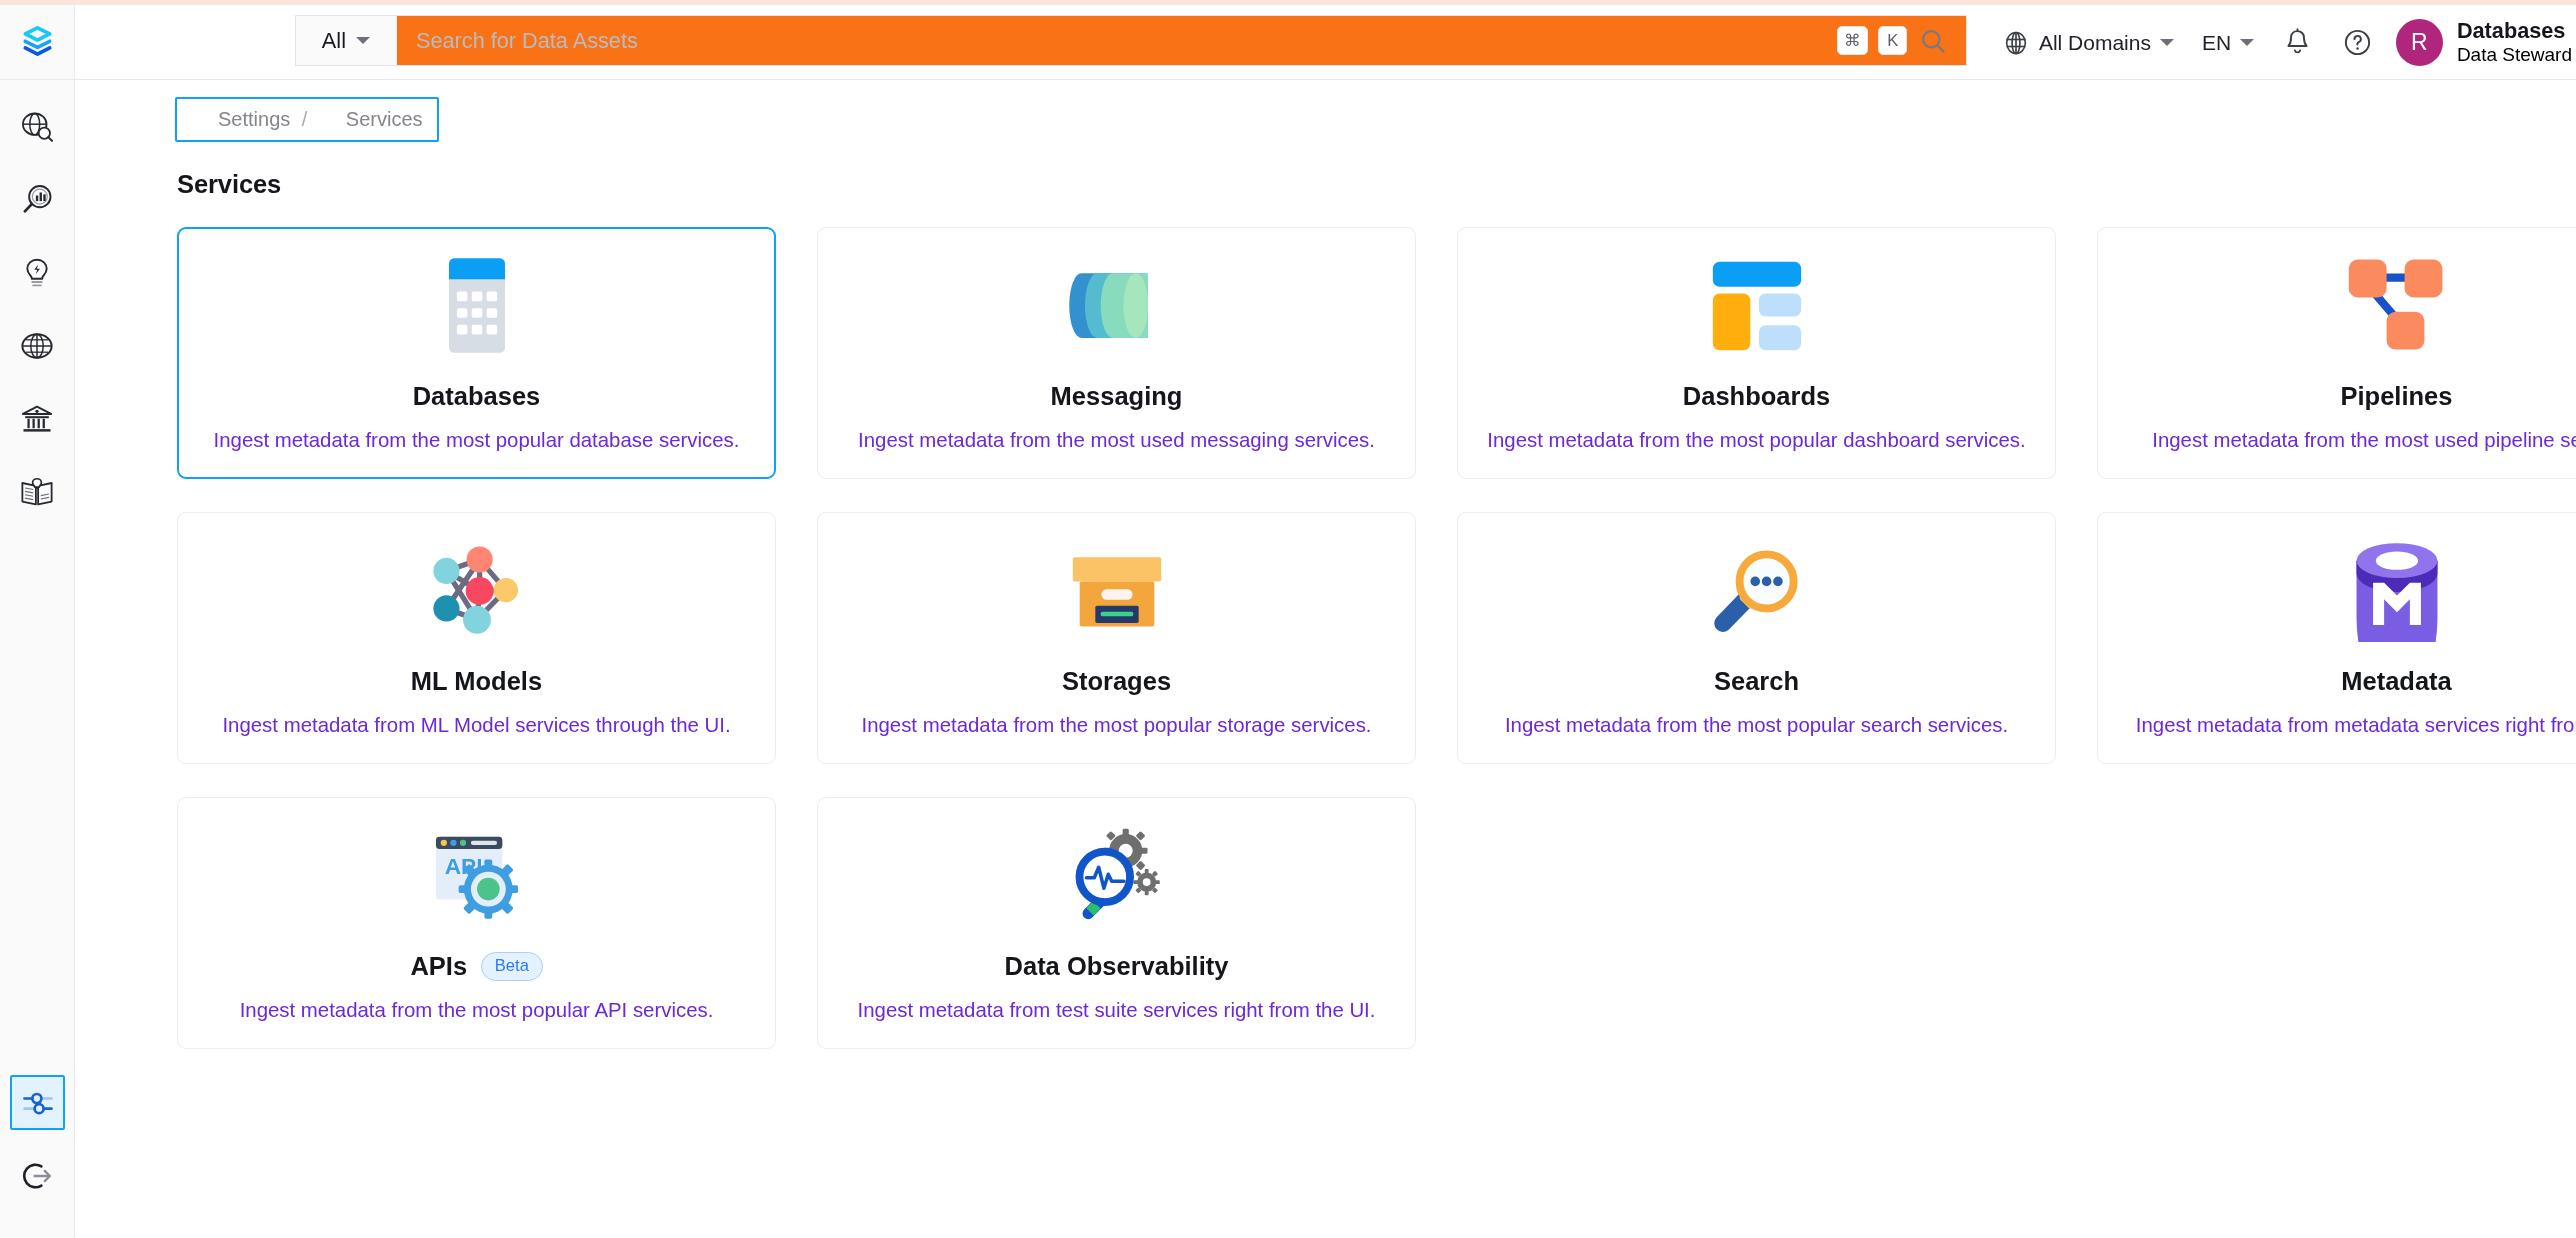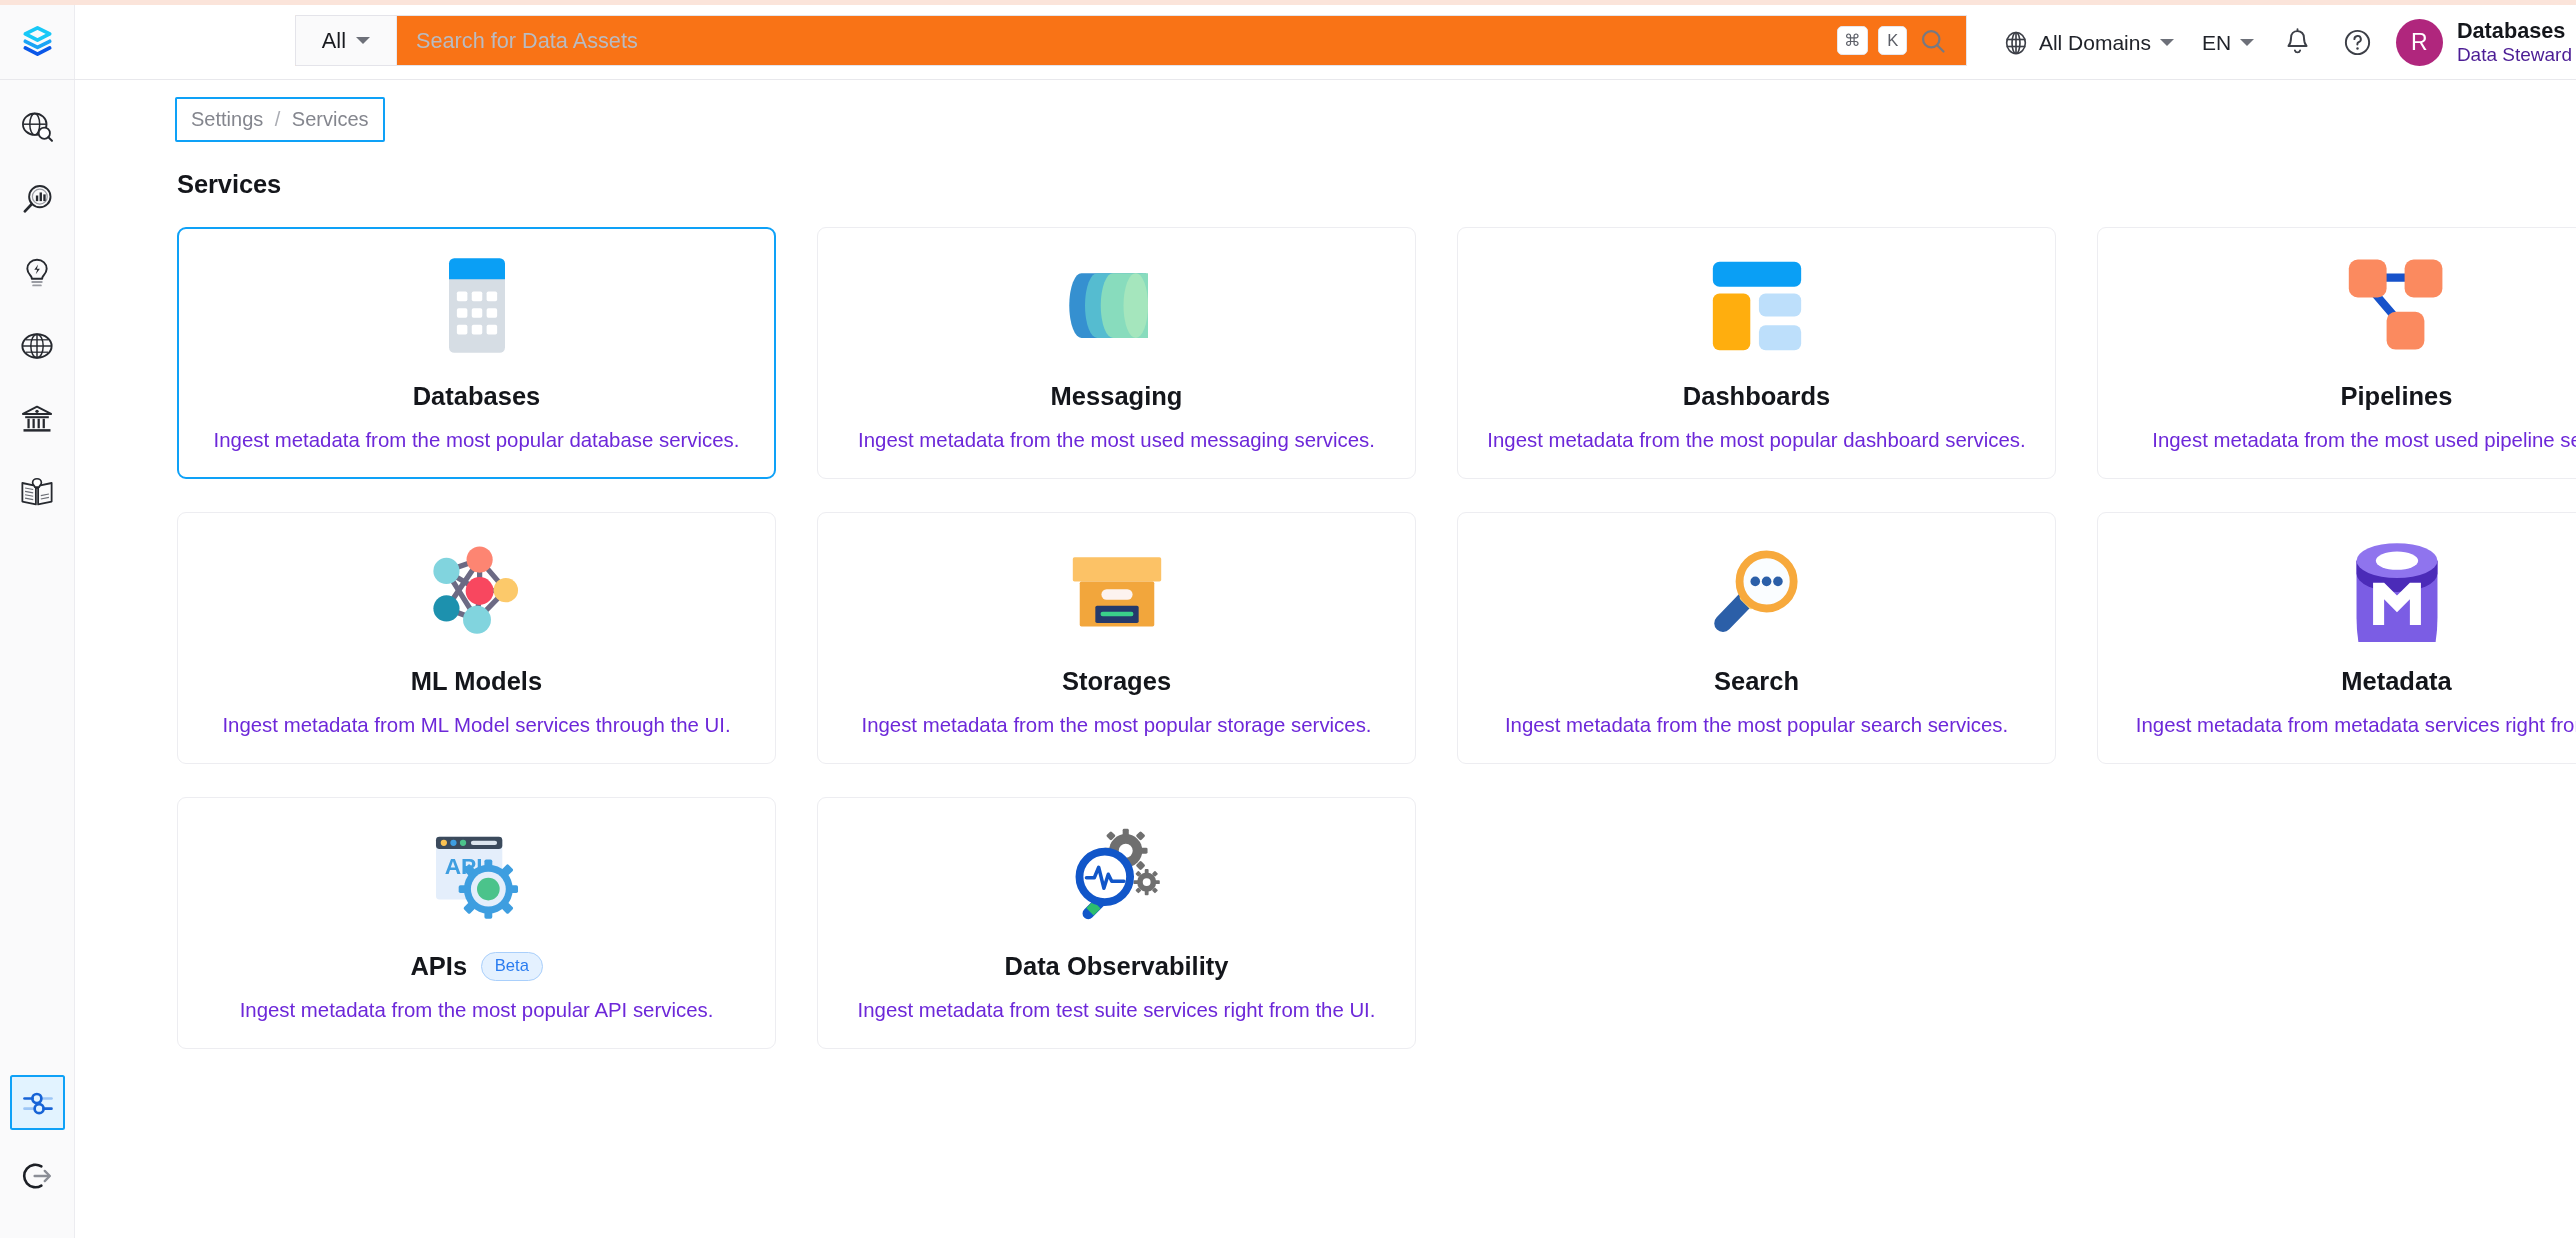--- a/index.html
+++ b/index.html
@@ -64,21 +64,21 @@
   .tb-icon-btn { width: 39px; height: 39px; display:flex; align-items:center; justify-content:center;
                  cursor:pointer; margin: 0 10.2px; }
   .user-block { display: flex; align-items: center; gap: 14px; padding-left: 9px; cursor: pointer; }
   .avatar {
     width: 47px; height: 47px; border-radius: 50%; background: #b0267d;
     color:#fff; font-size: 23px; display:flex; align-items:center; justify-content:center;
     flex: none; font-weight: 400;
   }
   .user-text { display: flex; flex-direction: column; justify-content:center; line-height: 1.2; }
   .user-name { font-size: 21.7px; font-weight: 700; color: #14161b; white-space: nowrap; }
-  .user-role { font-size: 19px; color: #4c1d95; white-space: nowrap; }
+  .user-role { font-size: 19px; color: #000000; white-space: nowrap; }
 
   
   .body-row { flex: 1; display: flex; min-height: 0; }
 
   .sidebar {
     width: 75px; flex: none; background: #fafafb; border-right: 1.3px solid #ececf0;
     display: flex; flex-direction: column; align-items: center;
     padding-top: 19px; position: relative;
   }
   .side-item {
@@ -91,21 +91,21 @@
 
   
   .content { flex: 1; min-width: 0; background: #ffffff; padding: 16.6px 0 0 0; overflow: hidden; position: relative; }
   .breadcrumb {
     display: inline-flex; align-items: center; gap: 11.5px;
     margin-left: 100px; padding: 9px 14px;
     border: 2.5px solid #0ea1f7; border-radius: 1.9px;
     font-size: 20px; color: #84868e; cursor: pointer;
   }
   .breadcrumb .sep { color: #aaacb3; }
-  .breadcrumb .crumb { cursor: pointer; }
+  .breadcrumb .crumb { cursor: pointer; margin-left: 27px; }
 
   .page-head { margin-left: 102px; margin-top: 28px; }
   .page-title { font-size: 25.5px; font-weight: 700; color: #14161b; letter-spacing: -0.1px; }
   .page-sub { font-size: 21px; color: #72757e; margin-top: 9px; }
 
   .grid {
     margin-left: 102px; margin-top: 28px; margin-right: 0;
     display: grid; grid-template-columns: repeat(4, 599px); column-gap: 41px; row-gap: 33px;
   }
   .card {

